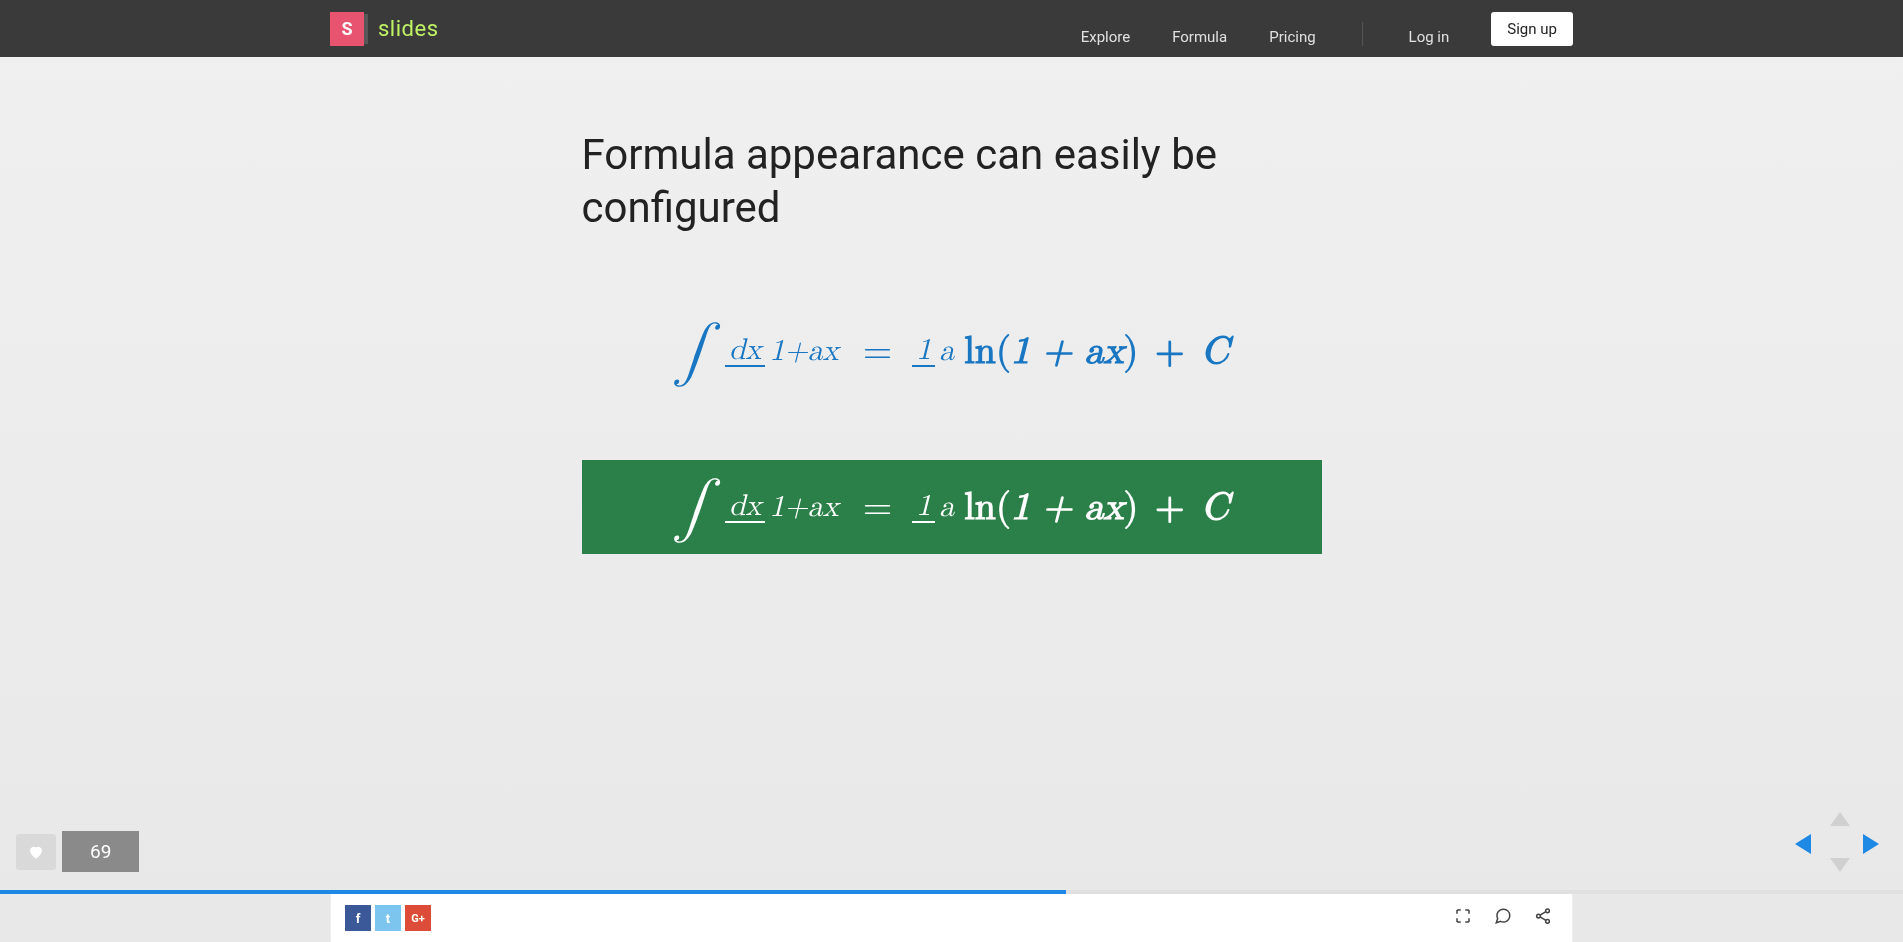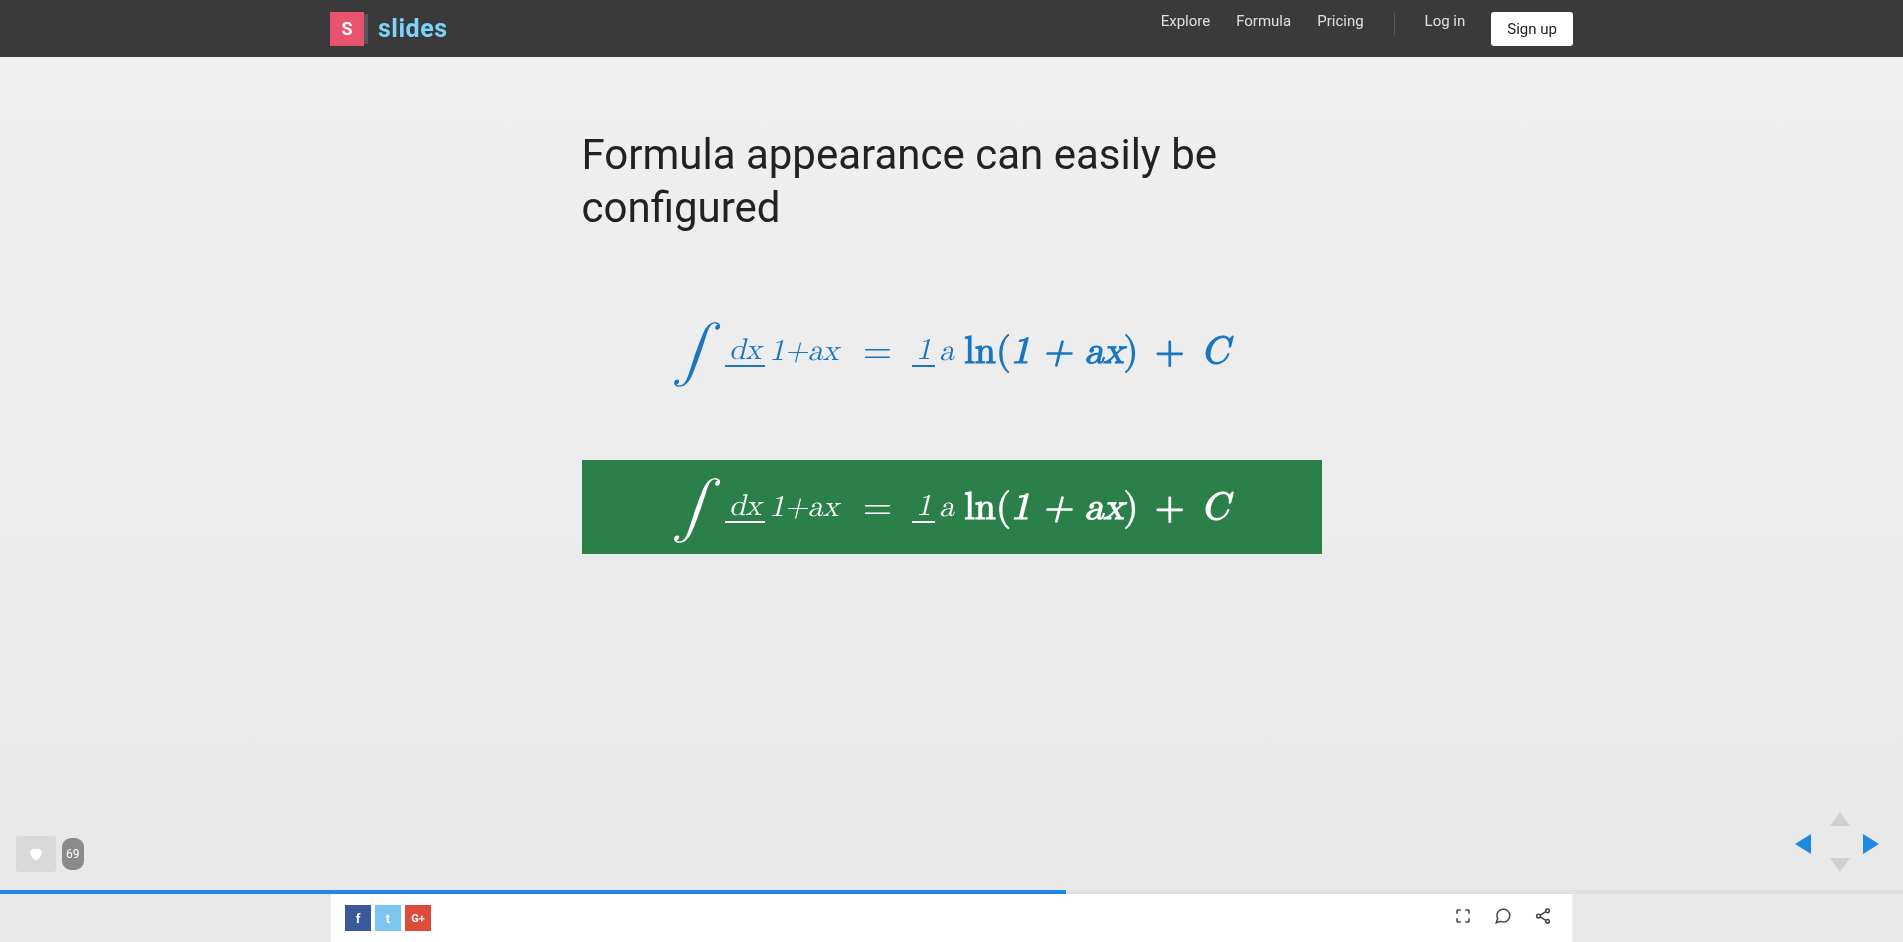--- a/index.html
+++ b/index.html
@@ -37,28 +37,28 @@
 .logo-icon::after {
   content: '';
   position: absolute;
   right: -4px;
   top: 2px;
   bottom: 2px;
   width: 4px;
   background: rgba(255,255,255,0.15);
 }
 .logo-text {
-  color: #7dd3fc;
-  font-size: 25px;
-  font-weight: 700;
+  color: #bef264;
+  font-size: 22px;
+  font-weight: 400;
   margin-left: 14px;
   letter-spacing: 0.5px;
 }
 .spacer { flex: 1; }
-.nav { display: flex; align-items: flex-start; gap: 26px; }
+.nav { display: flex; align-items: flex-end; gap: 42px; }
 .nav a { color: #e0e0e0; text-decoration: none; font-size: 15px; cursor: pointer; }
 .nav-divider { width: 1px; height: 24px; background: #555; margin: 0 4px; }
 .signup {
   background: #fff;
   color: #222;
   padding: 8px 16px;
   border-radius: 3px;
   font-size: 15px;
   cursor: pointer;
   margin-right: 310px;
@@ -125,23 +125,23 @@
   background: #d9d9d9;
   border-radius: 3px;
   display: flex;
   align-items: center;
   justify-content: center;
   cursor: pointer;
 }
 .like-count {
   background: #8a8a8a;
   color: #fff;
-  padding: 9px 4px;
-  border-radius: 9px;
-  font-size: 12px;
+  padding: 9px 28px;
+  border-radius: 0;
+  font-size: 19px;
 }
 .heart { width: 18px; height: 18px; fill: #fff; }
 
 .nav-arrows {
   position: absolute;
   right: 24px;
   bottom: 18px;
   width: 84px;
   height: 60px;
 }

